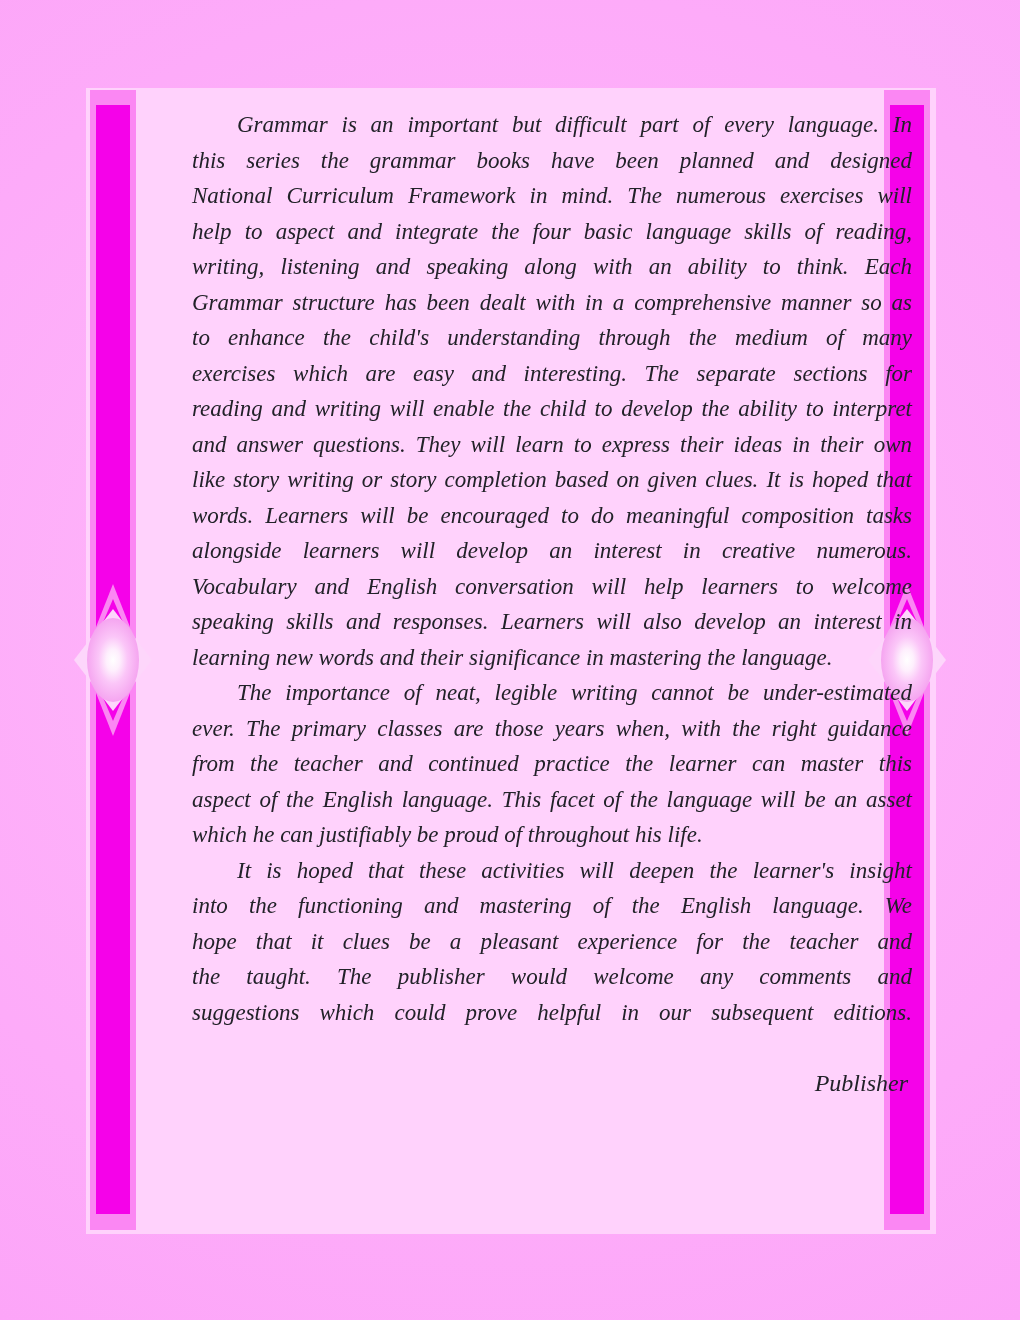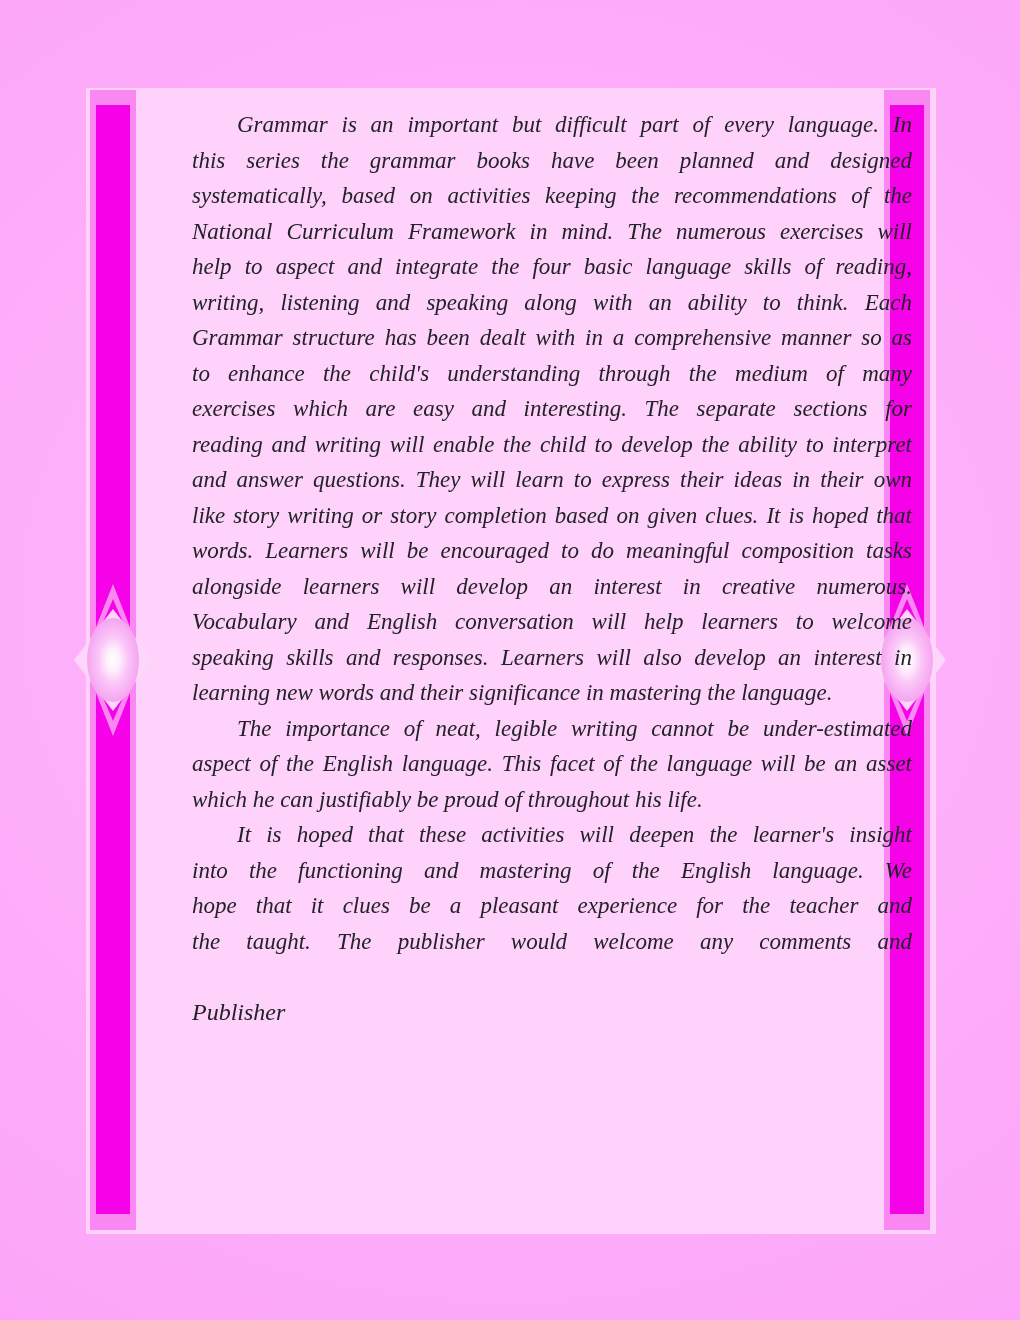--- a/index.html
+++ b/index.html
@@ -85,20 +85,21 @@
     color: var(--ink);
     margin-left: 42px;
   }
   .line { text-align: justify; }
   .line.stretch { text-align-last: justify; }
   .line.indent { text-indent: 45px; }
 
   .signature {
     margin-top: 36px;
     padding-right: 4px;
+    text-align: right;
     font-size: 24px;
   }
 </style>
 </head>
 <body>
 
 <div class="page">
 
   <div class="panel"></div>
 
@@ -120,44 +121,46 @@
       <div class="orn-shape orn-pale"></div>
       <div class="orn-shape orn-glow"></div>
     </div>
   </div>
 
   <div class="text-block">
     <div>
         <div class="paragraph">
           <div class="line indent stretch">Grammar is an important but difficult part of every language. In</div>
           <div class="line stretch">this series the grammar books have been planned and designed</div>
-          <div class="line stretch">systematically, based on activities keeping the recommendations of the</div>
           <div class="line stretch">National Curriculum Framework in mind. The numerous exercises will</div>
           <div class="line stretch">help to aspect and integrate the four basic language skills of reading,</div>
           <div class="line stretch">writing, listening and speaking along with an ability to think. Each</div>
           <div class="line stretch">Grammar structure has been dealt with in a comprehensive manner so as</div>
           <div class="line stretch">to enhance the child's understanding through the medium of many</div>
           <div class="line stretch">exercises which are easy and interesting. The separate sections for</div>
           <div class="line stretch">reading and writing will enable the child to develop the ability to interpret</div>
           <div class="line stretch">and answer questions. They will learn to express their ideas in their own</div>
           <div class="line stretch">like story writing or story completion based on given clues. It is hoped that</div>
           <div class="line stretch">words. Learners will be encouraged to do meaningful composition tasks</div>
           <div class="line stretch">alongside learners will develop an interest in creative numerous.</div>
           <div class="line stretch">Vocabulary and English conversation will help learners to welcome</div>
           <div class="line stretch">speaking skills and responses. Learners will also develop an interest in</div>
           <div class="line">learning new words and their significance in mastering the language.</div>
         </div>
         <div class="paragraph">
           <div class="line indent stretch">The importance of neat, legible writing cannot be under-estimated</div>
+          <div class="line stretch">ever. The primary classes are those years when, with the right guidance</div>
+          <div class="line stretch">from the teacher and continued practice the learner can master this</div>
           <div class="line stretch">aspect of the English language. This facet of the language will be an asset</div>
           <div class="line">which he can justifiably be proud of  throughout his life.</div>
         </div>
         <div class="paragraph">
           <div class="line indent stretch">It is hoped that these activities will deepen the learner's insight</div>
           <div class="line stretch">into the functioning and mastering of the English language. We</div>
           <div class="line stretch">hope that it clues be a pleasant experience for the teacher and</div>
           <div class="line stretch">the taught. The publisher would welcome any comments and</div>
+          <div class="line stretch">suggestions which could prove helpful in our subsequent editions.</div>
         </div>
       </div>
     <div class="signature">Publisher</div>
   </div>
 
 </div>
 
 </body></html>

